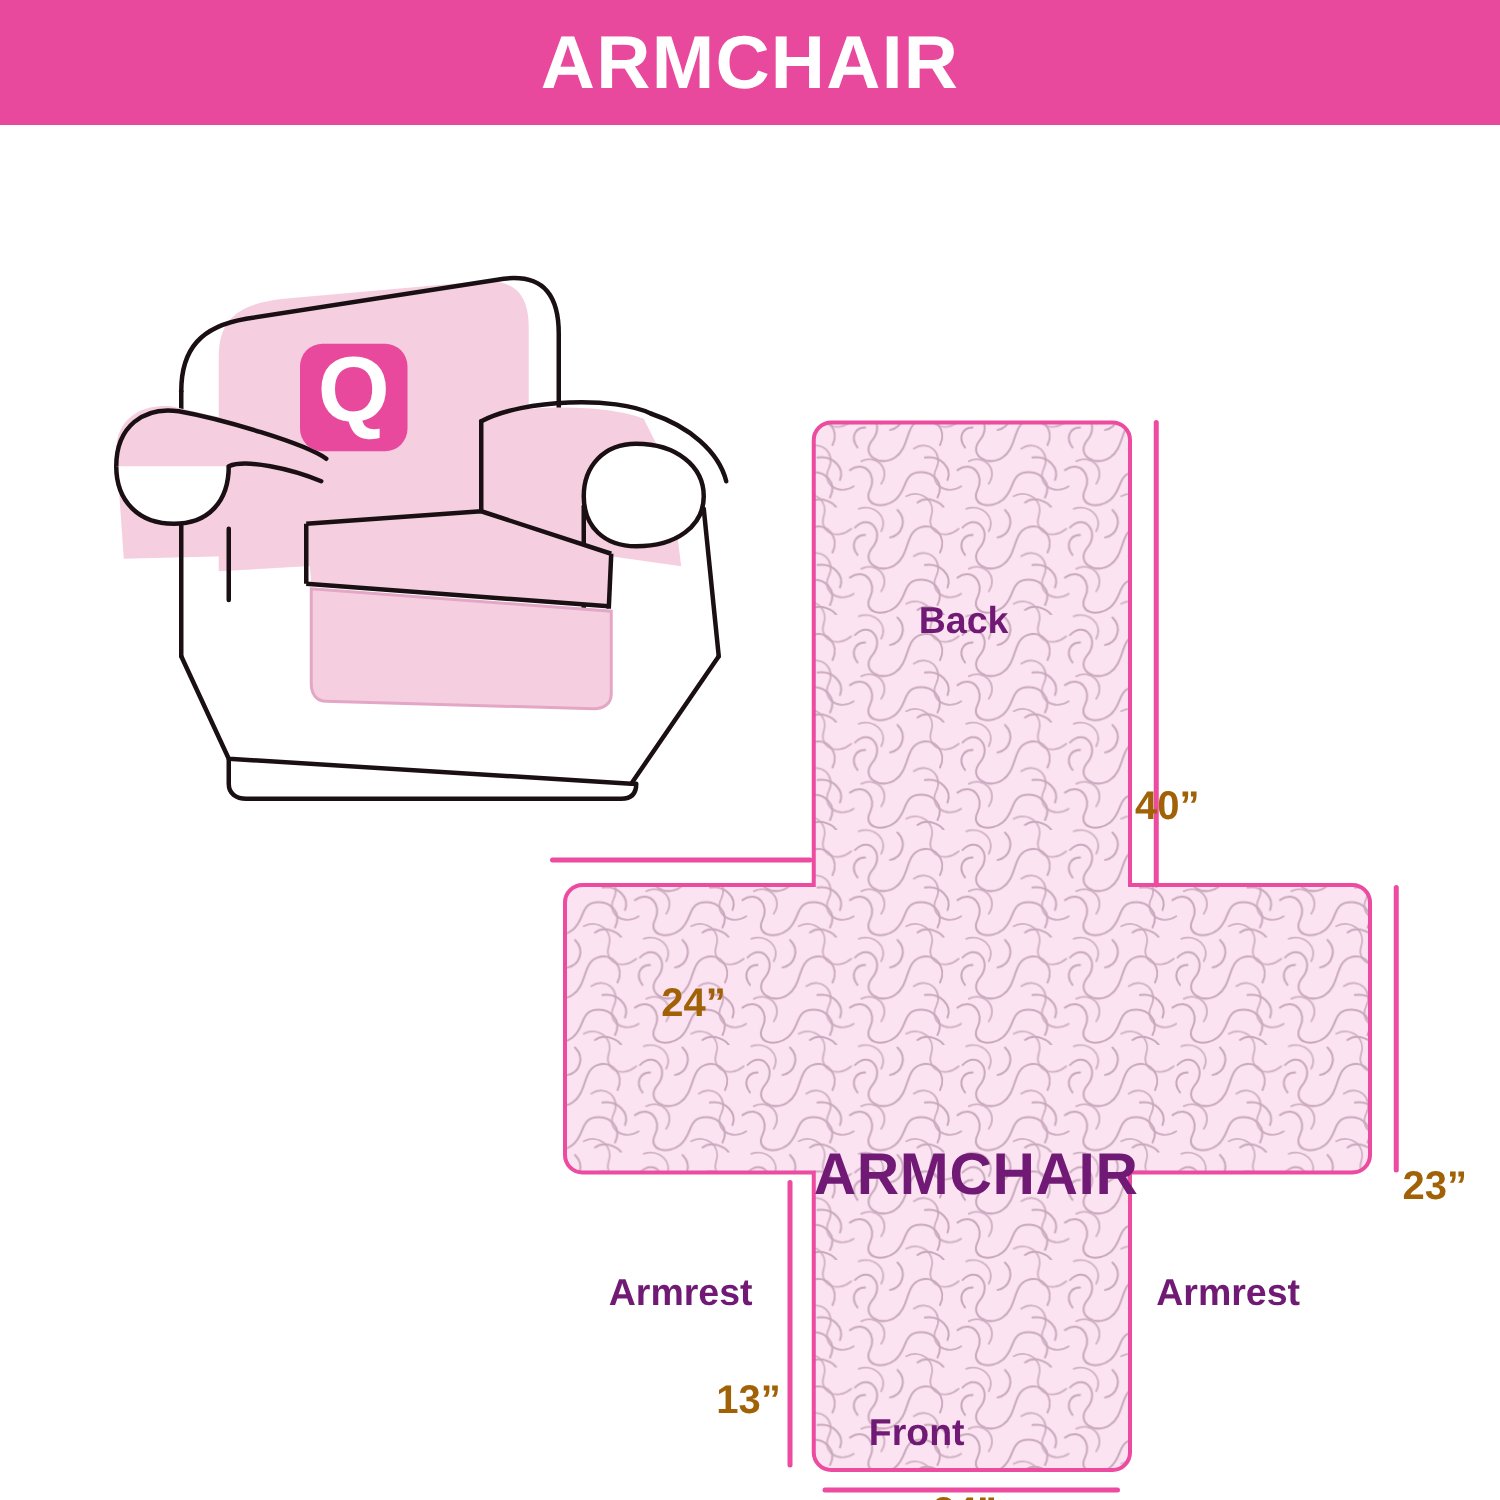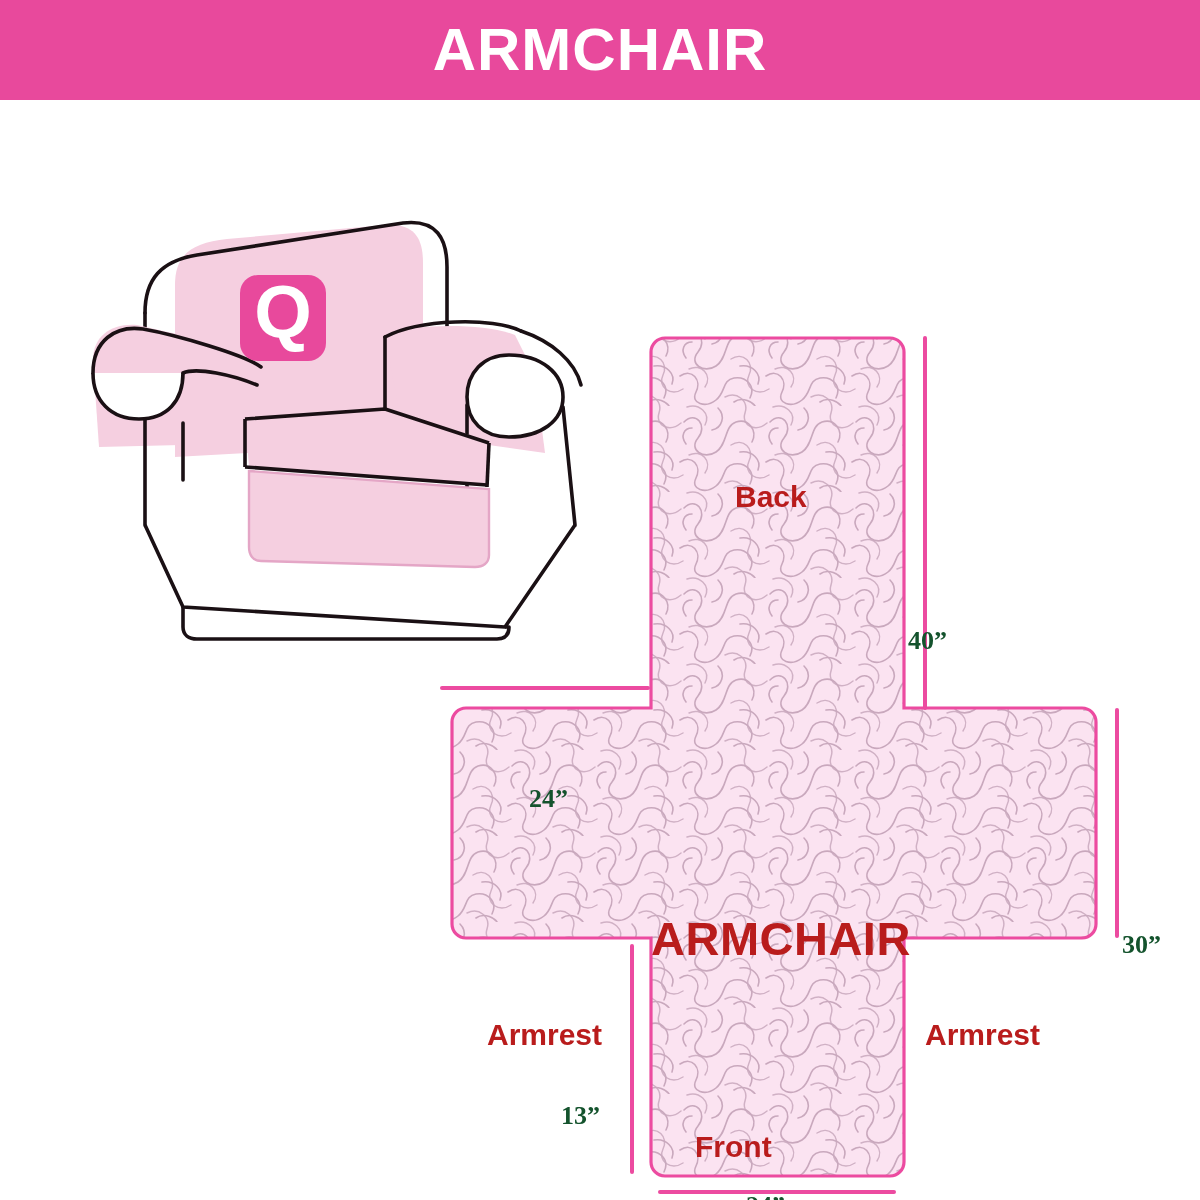--- a/index.html
+++ b/index.html
@@ -59,45 +59,45 @@
     left: 420px;
     top: 220px;
     width: 780px;
     height: 880px;
   }
   .diagram svg { display: block; width: 100%; height: 100%; }
 
   
   .lbl {
     position: absolute;
-    color: #b91c1c;
+    color: #701a75;
     font-weight: bold;
     font-family: "Liberation Sans", sans-serif;
     white-space: nowrap;
     line-height: 1;
   }
   .lbl-back   { left: 735px; top: 382px; font-size: 30px; }
   .lbl-center { left: 651px; top: 815px; font-size: 47px; letter-spacing: 0.5px; }
   .lbl-arm-l  { left: 487px; top: 920px; font-size: 30px; }
   .lbl-arm-r  { left: 925px; top: 920px; font-size: 30px; }
   .lbl-front  { left: 695px; top: 1032px; font-size: 30px; }
 
   .dim {
     position: absolute;
-    color: #14532d;
+    color: #a16207;
     font-weight: bold;
-    font-family: Liberation Serif, serif;
+    font-family: Liberation Sans, sans-serif;
     white-space: nowrap;
     line-height: 1;
-    font-size: 26px;
+    font-size: 32px;
   }
   .dim-40 { left: 908px; top: 528px; }
   .dim-24top { left: 529px; top: 686px; }
   .dim-23 { left: 1122px; top: 832px; }
-  .dim-13 { left: 561px; top: 1003px; }
+  .dim-13 { left: 573px; top: 1003px; }
   .dim-24bot { left: 746px; top: 1093px; }
 </style>
 </head>
 <body>
 
 <div class="header-band">
   <div class="header-title">ARMCHAIR</div>
 </div>
 
 <div class="stage">
@@ -223,17 +223,17 @@
   </div>
 
   <div class="lbl lbl-back">Back</div>
   <div class="lbl lbl-center">ARMCHAIR</div>
   <div class="lbl lbl-arm-l">Armrest</div>
   <div class="lbl lbl-arm-r">Armrest</div>
   <div class="lbl lbl-front">Front</div>
 
   <div class="dim dim-40">40”</div>
   <div class="dim dim-24top">24”</div>
-  <div class="dim dim-23">30”</div>
+  <div class="dim dim-23">23”</div>
   <div class="dim dim-13">13”</div>
   <div class="dim dim-24bot">24”</div>
 
 </div>
 
 </body></html>

